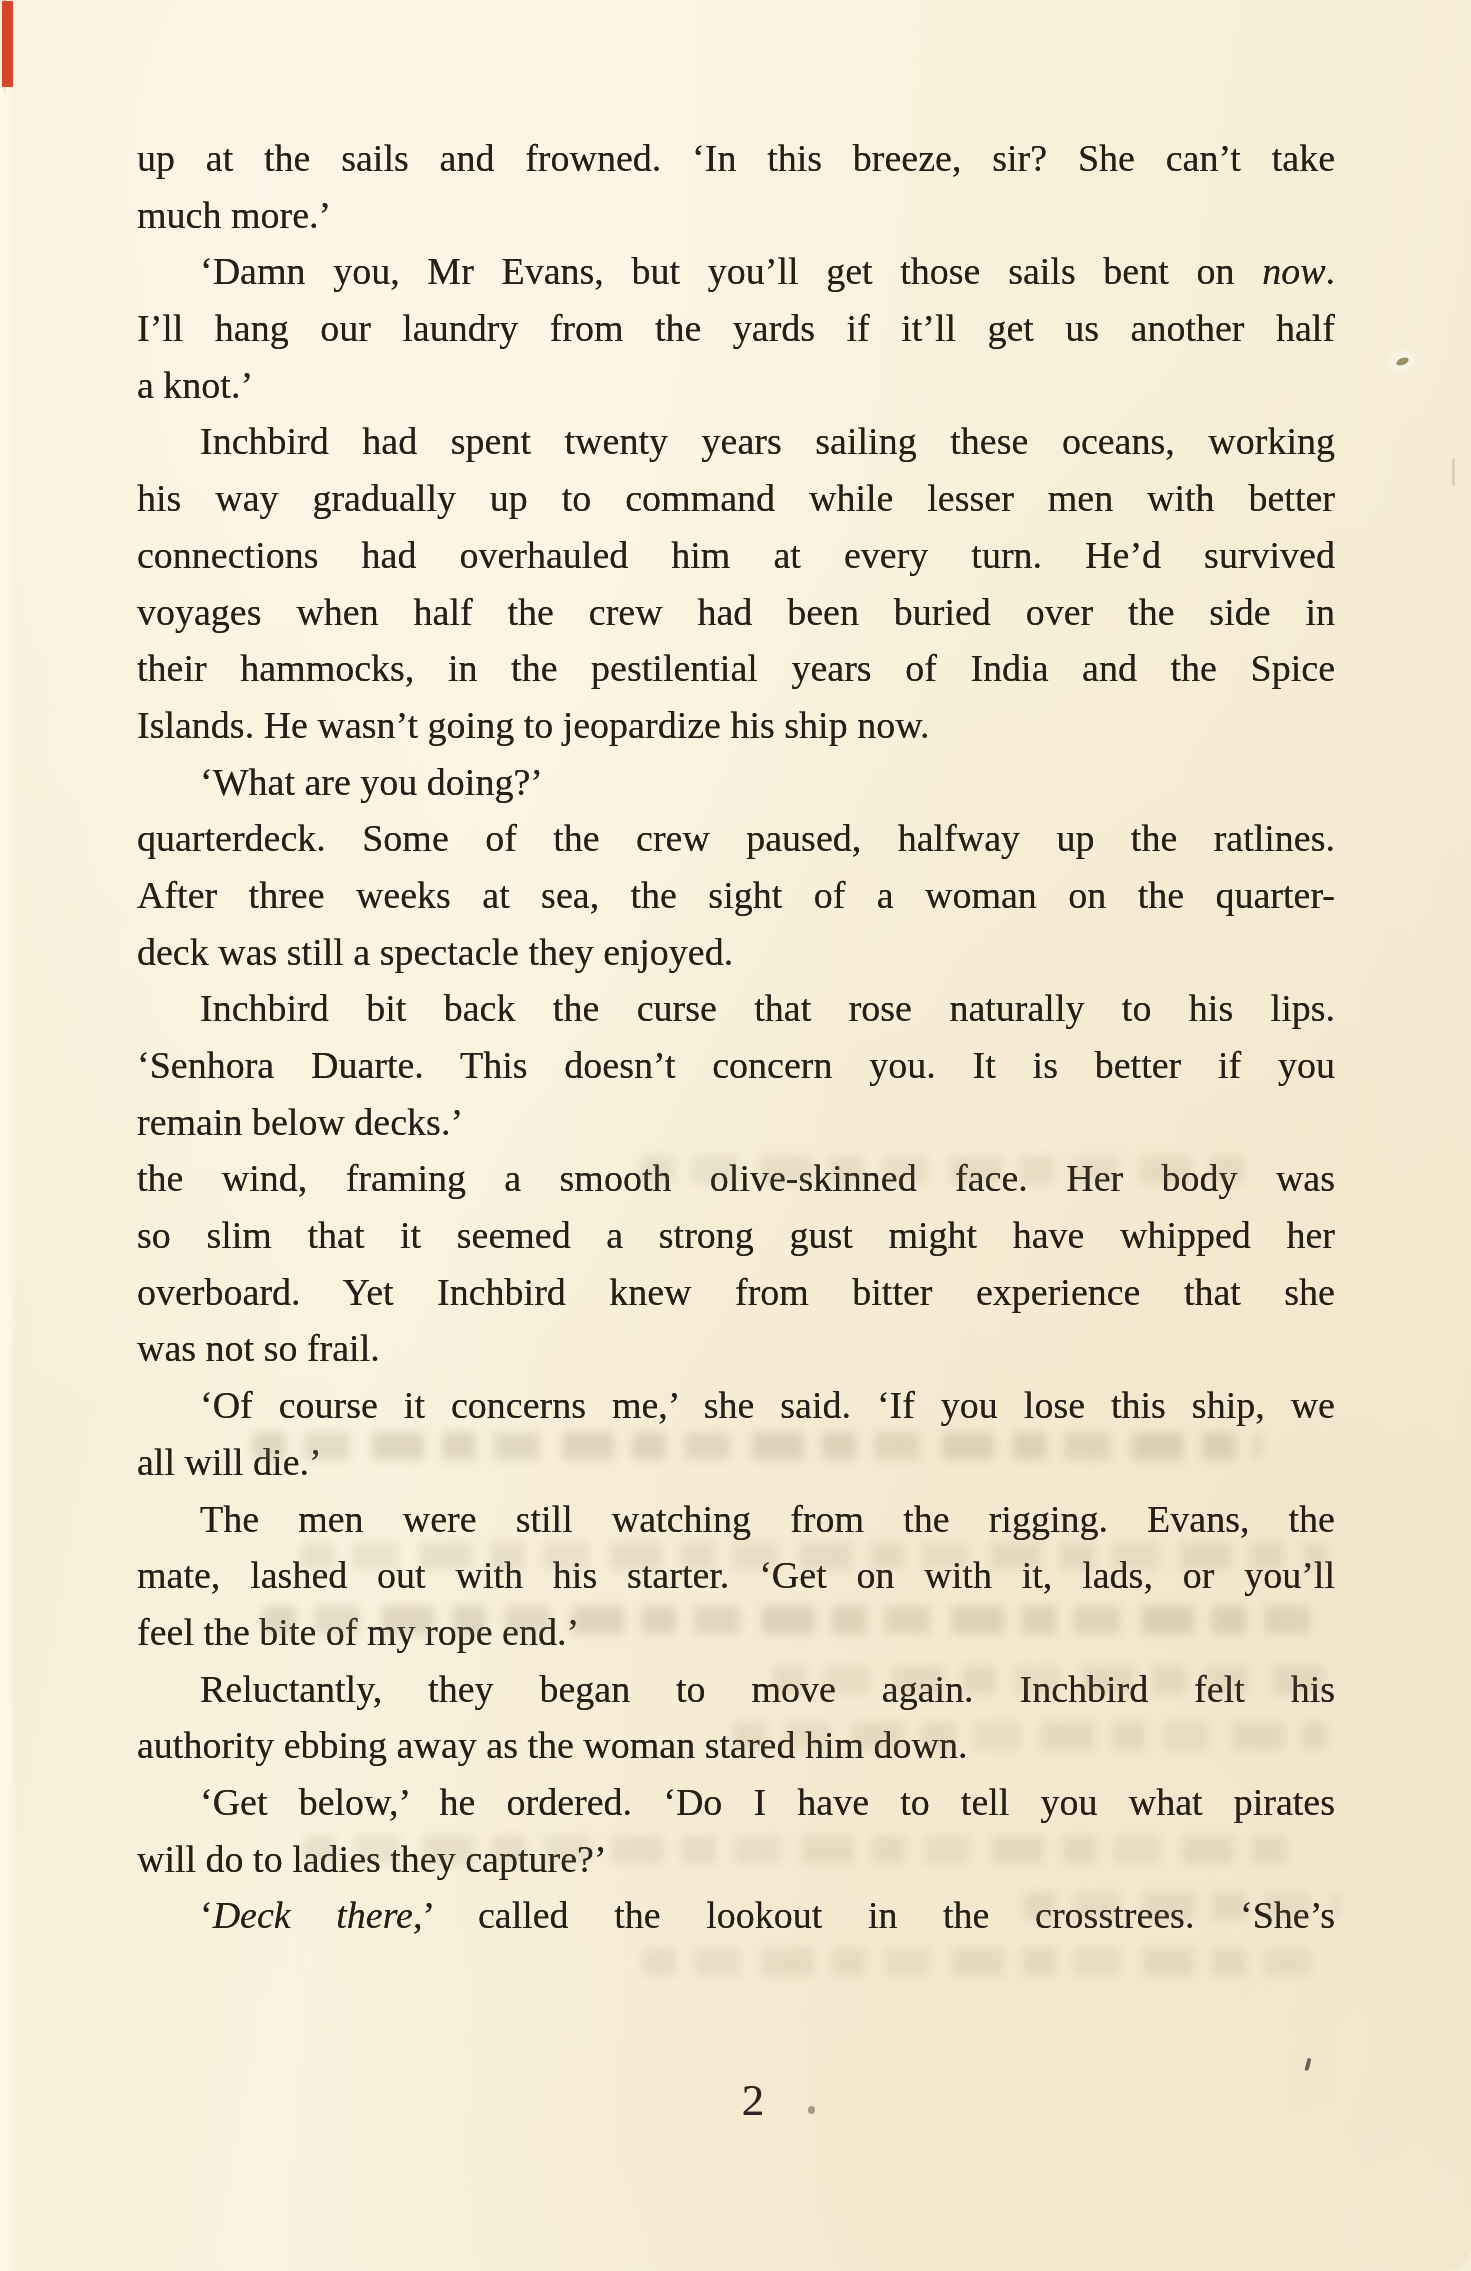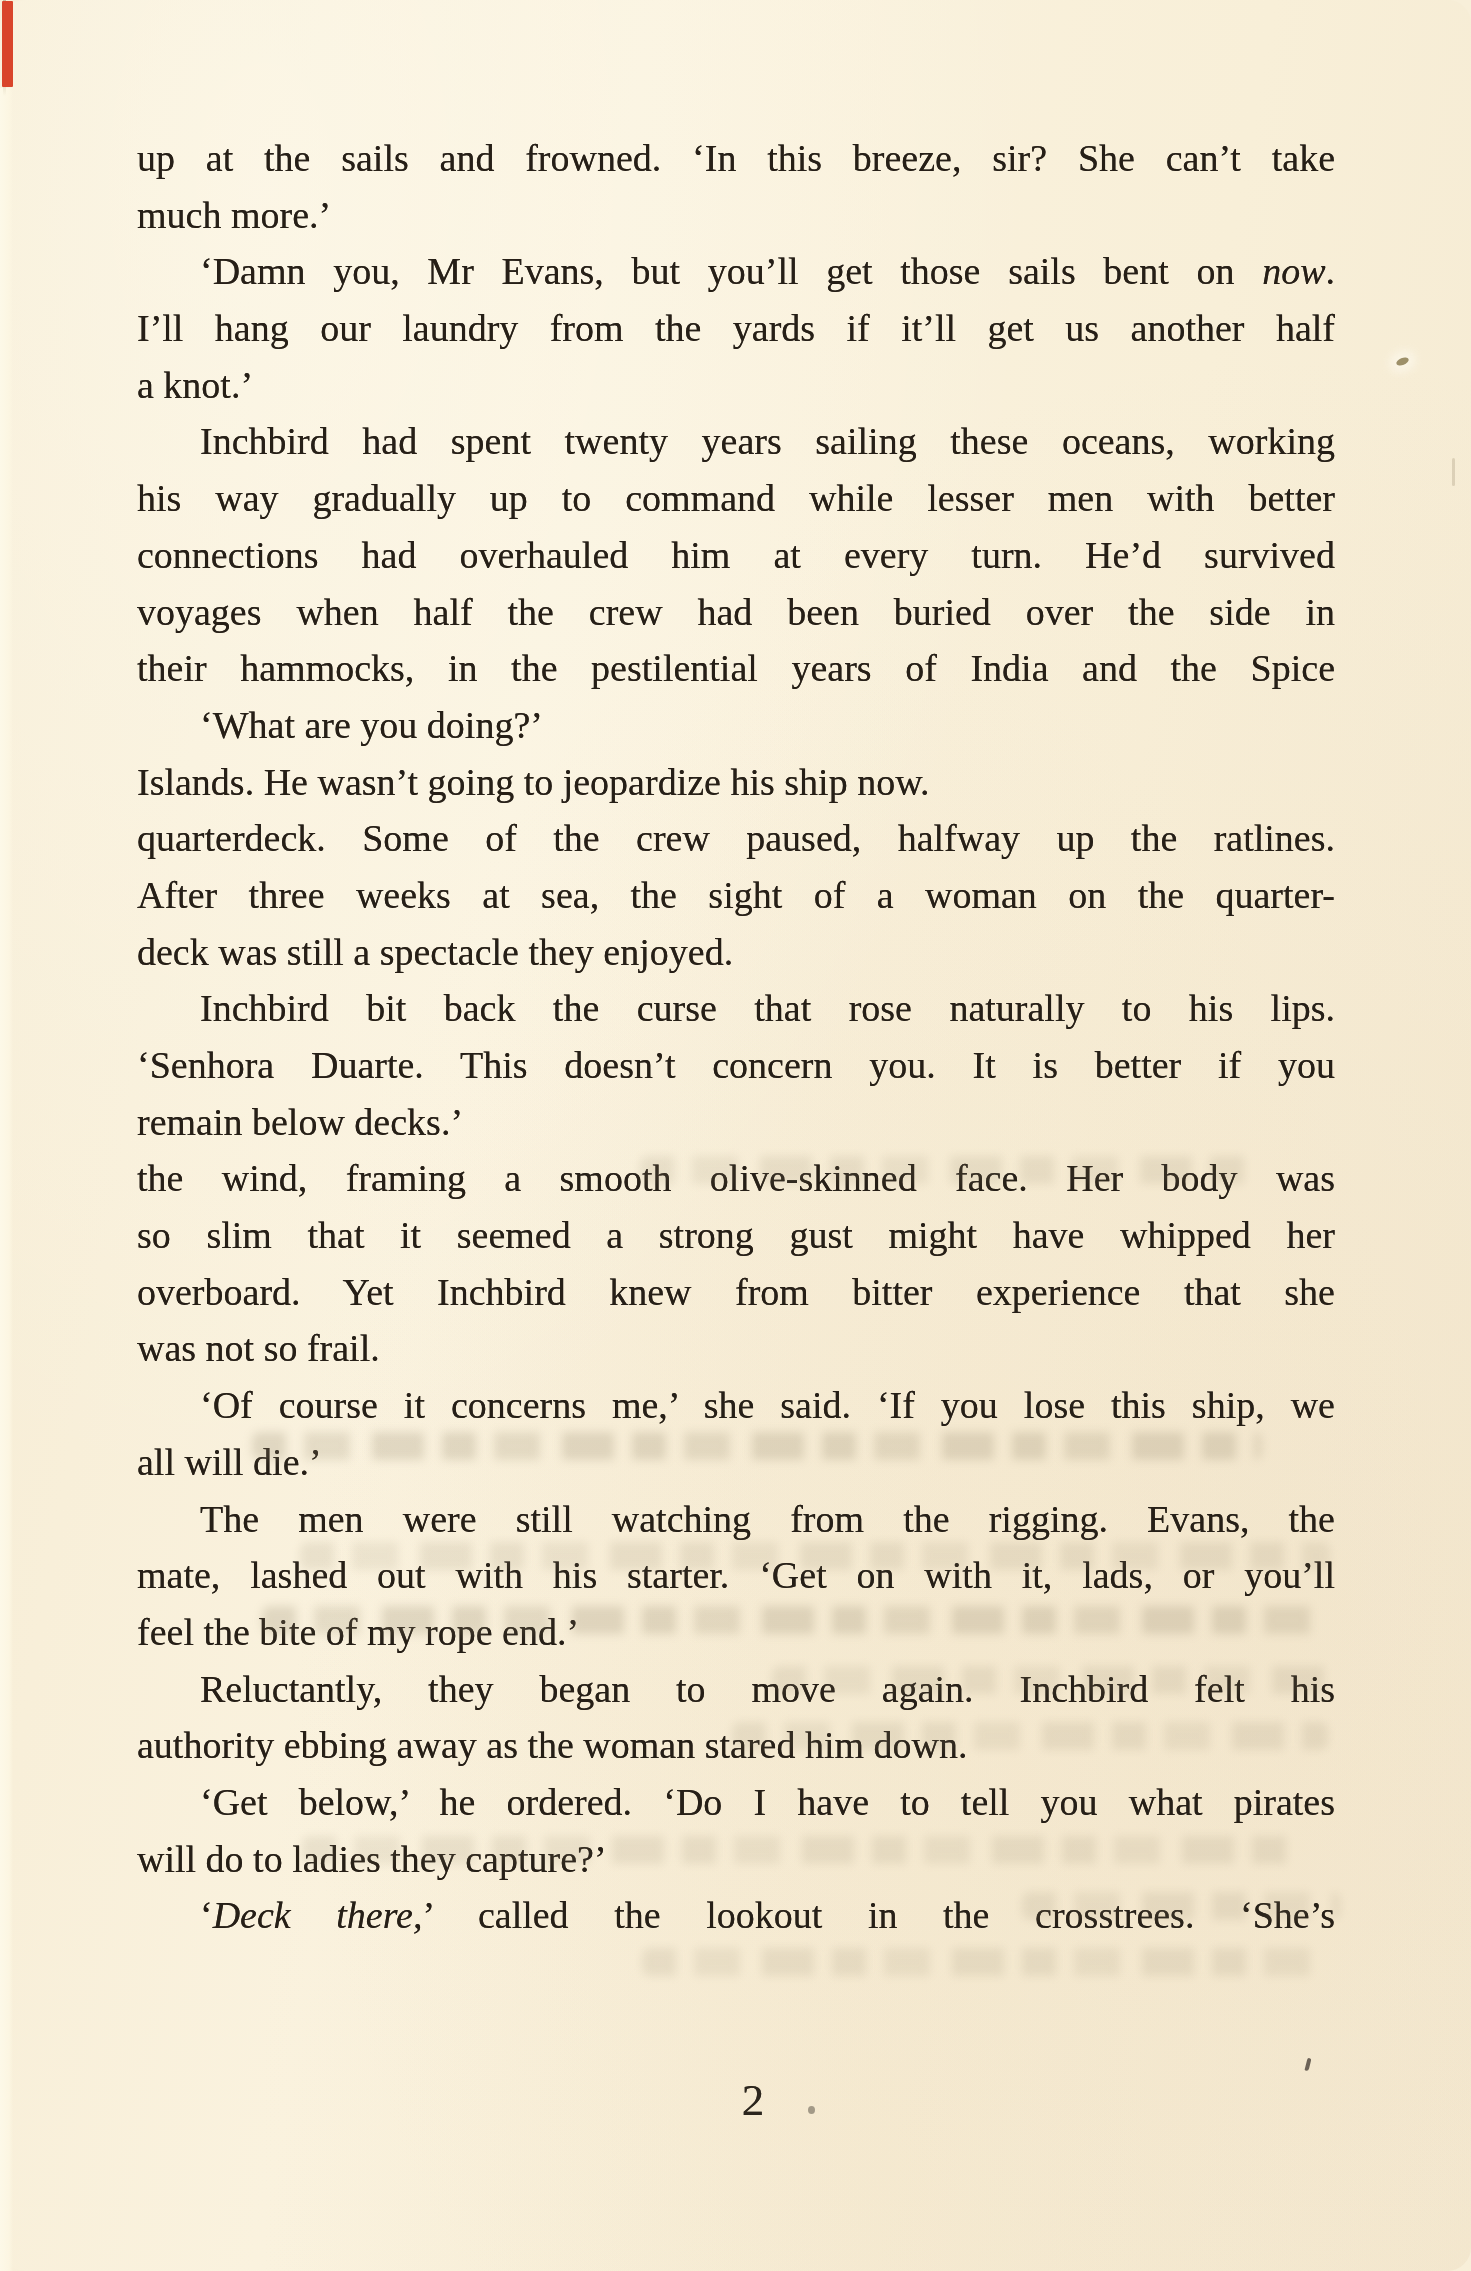--- a/index.html
+++ b/index.html
@@ -70,22 +70,22 @@
       <div class="line">up at the sails and frowned. ‘In this breeze, sir? She can’t take</div>
       <div class="line left">much more.’</div>
       <div class="line indent">‘Damn you, Mr Evans, but you’ll get those sails bent on <i>now</i>.</div>
       <div class="line">I’ll hang our laundry from the yards if it’ll get us another half</div>
       <div class="line left">a knot.’</div>
       <div class="line indent">Inchbird had spent twenty years sailing these oceans, working</div>
       <div class="line">his way gradually up to command while lesser men with better</div>
       <div class="line">connections had overhauled him at every turn. He’d survived</div>
       <div class="line">voyages when half the crew had been buried over the side in</div>
       <div class="line">their hammocks, in the pestilential years of India and the Spice</div>
+      <div class="line left">Islands. He wasn’t going to jeopardize his ship now.</div>
       <div class="line left indent">‘What are you doing?’</div>
-      <div class="line left">Islands. He wasn’t going to jeopardize his ship now.</div>
       <div class="line">quarterdeck. Some of the crew paused, halfway up the ratlines.</div>
       <div class="line">After three weeks at sea, the sight of a woman on the quarter-</div>
       <div class="line left">deck was still a spectacle they enjoyed.</div>
       <div class="line indent">Inchbird bit back the curse that rose naturally to his lips.</div>
       <div class="line">‘Senhora Duarte. This doesn’t concern you. It is better if you</div>
       <div class="line left">remain below decks.’</div>
       <div class="line">the wind, framing a smooth olive-skinned face. Her body was</div>
       <div class="line">so slim that it seemed a strong gust might have whipped her</div>
       <div class="line">overboard. Yet Inchbird knew from bitter experience that she</div>
       <div class="line left">was not so frail.</div>

